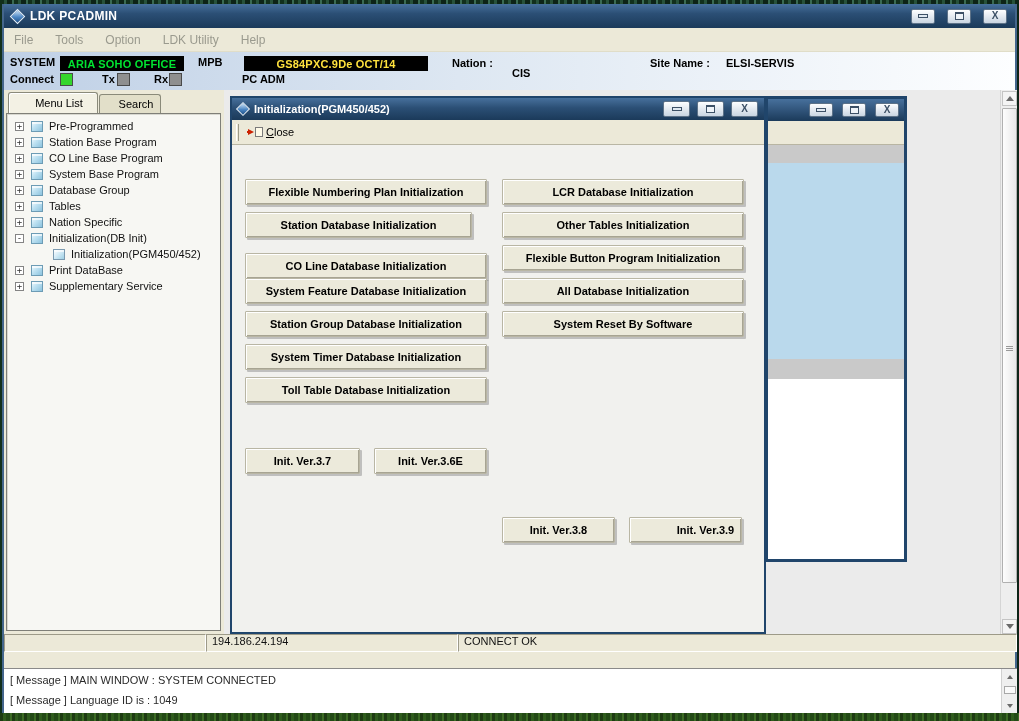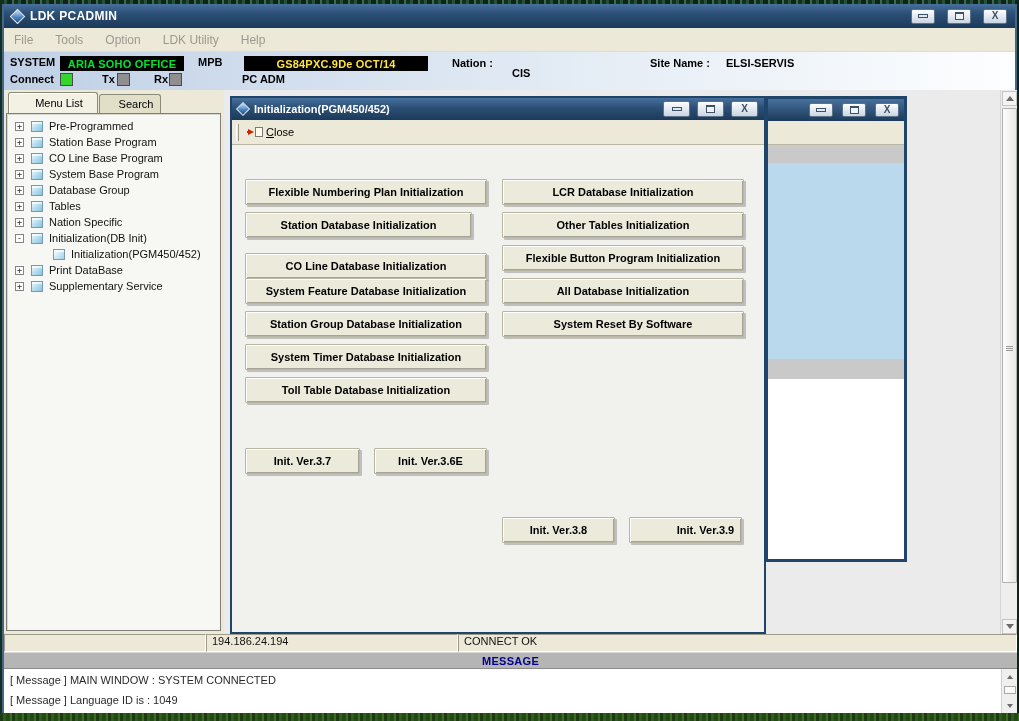--- a/index.html
+++ b/index.html
@@ -333,23 +333,20 @@
     <div class="statusbar">
       <div class="seg seg1"></div>
       <div class="seg seg2">
           <span>194.186.24.194</span>
         </div>
       <div class="seg seg3">
           <span>CONNECT OK</span>
         </div>
     </div>
 
-    <div class="msgheader">
-      <span>MESSAGE</span>
-    </div>
 
     <div class="msgarea">
       <div class="msgline" style="top:5px;">[ Message ] MAIN WINDOW : SYSTEM CONNECTED</div>
       <div class="msgline" style="top:25px;">[ Message ] Language ID is  : 1049</div>
       <div class="msgscroll">
         <div class="ms-up">
             <span class="tri-up" style="border-left-width:3px;border-right-width:3px;border-bottom-width:4px;"></span>
           </div>
         <div class="ms-thumb"></div>
         <div class="ms-down">

